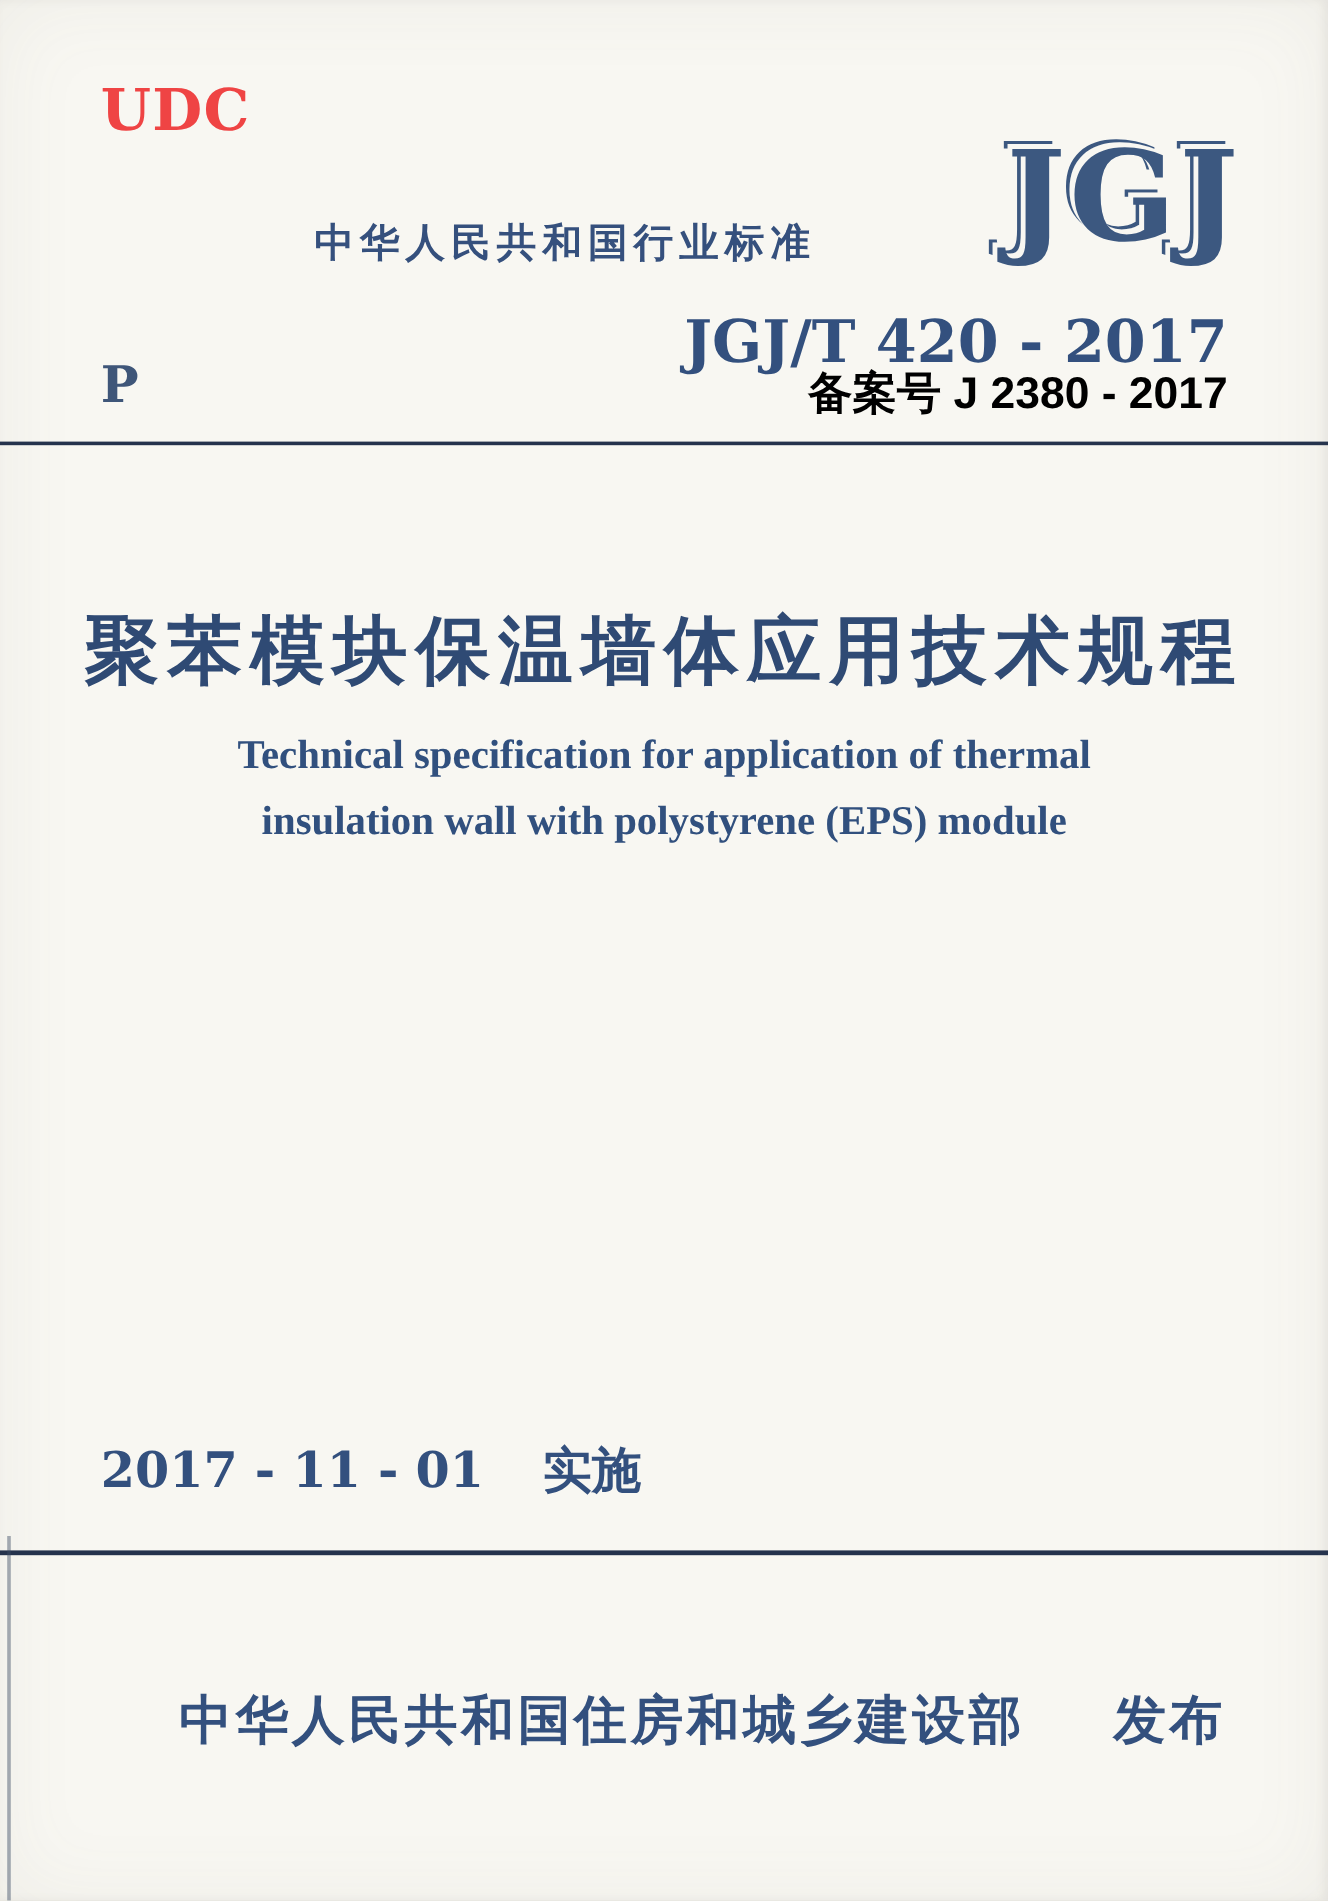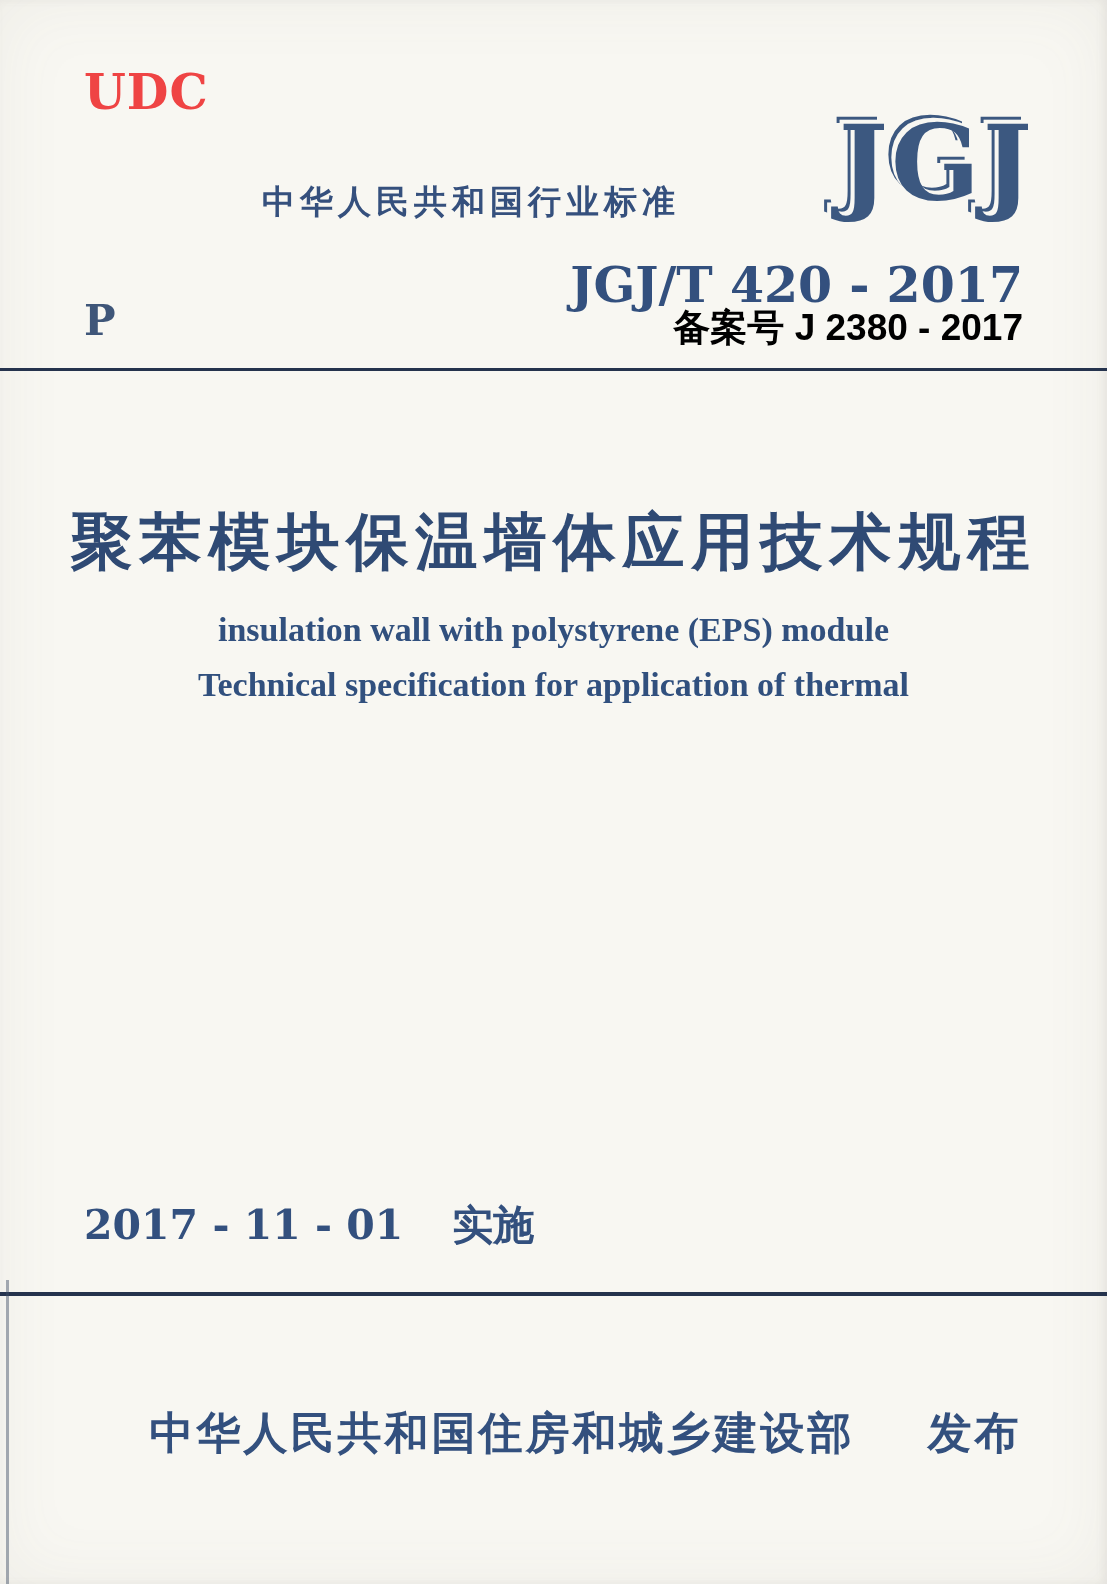--- a/index.html
+++ b/index.html
@@ -175,22 +175,22 @@
 
   <div class="record-code">备案号 J 2380 - 2017</div>
 
   <div class="p-class">P</div>
 
   <div class="rule rule-top"></div>
 
   <h1 class="title-zh">聚苯模块保温墙体应用技术规程</h1>
 
   <div class="title-en">
+    <div>Technical specification for application of thermal</div>
     <div>insulation wall with polystyrene (EPS) module</div>
-    <div>Technical specification for application of thermal</div>
   </div>
 
   <div class="dates">
     <div class="date-item">
       <span class="date-num">2017 - 11 - 01</span>
       <span class="date-label">实施</span>
     </div>
   </div>
 
   <div class="rule rule-bottom"></div>

